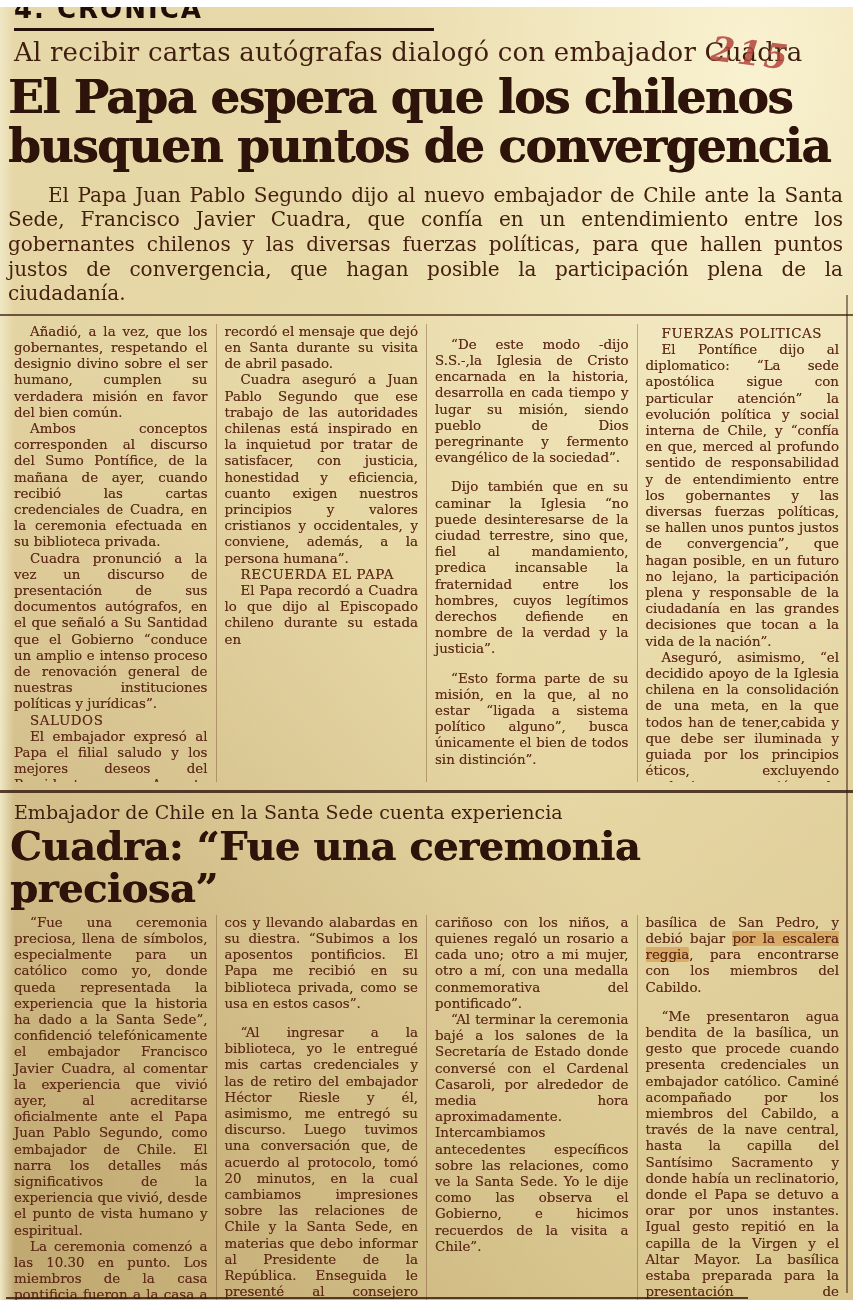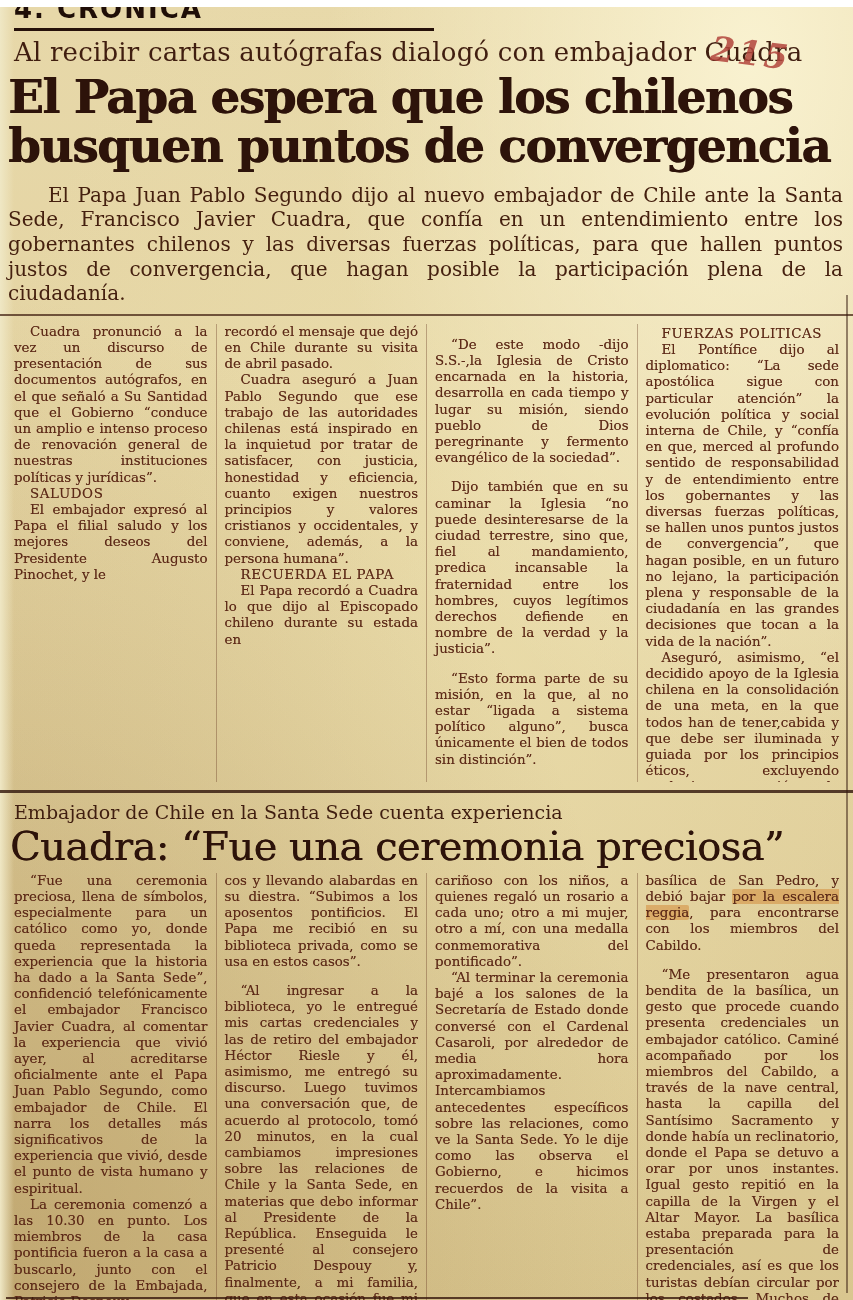--- a/index.html
+++ b/index.html
@@ -40,21 +40,21 @@
     line-height:16.2px;color:#5d2a18;text-shadow:0 0 .35px rgba(93,42,24,.6);}
   .col p.noindent{text-indent:0;}
   .col p.gap{margin-top:13px;}
   .subhead{margin:14px 0 10px;text-align:center;font-weight:normal;font-size:14.5px;
     letter-spacing:.6px;color:#45200f;text-indent:0;}
   .subhead.first{margin-top:2px;}
   
   .divider{border:none;border-top:3px solid rgba(48,20,10,.8);margin:8px 0 0;}
   .kicker2{padding:8px 12px 0 14px;font-size:19px;color:#401e10;}
   h2{margin:2px 8px 2px 10px;font-size:40px;line-height:1.05;letter-spacing:-.5px;
-    color:#2d130a;font-weight:normal;text-shadow:.5px 0 0 #2d130a;}
+    color:#2d130a;font-weight:bold;text-shadow:.5px 0 0 #2d130a;}
   .hl{background:rgba(208,118,30,.42);border-radius:2px;}
   .right-edge{position:absolute;right:5px;top:288px;bottom:14px;width:2px;
     background:rgba(52,24,12,.5);}
   .bottom-rule{position:absolute;left:6px;bottom:8px;width:742px;
     border-top:2px solid rgba(55,24,12,.8);}
 </style>
 </head>
 <body>
 
 <div class="page">
@@ -69,26 +69,28 @@
   </div>
 
   <h1>El Papa espera que los chilenos busquen puntos de convergencia</h1>
 
   <p class="lede">El Papa Juan Pablo Segundo dijo al nuevo embajador de Chile ante la Santa Sede, Francisco Javier Cuadra, que confía en un entendimiento entre los gobernantes chilenos y las diversas fuerzas políticas, para que hallen puntos justos de convergencia, que hagan posible la participación plena de la ciudadanía.</p>
 
   <hr class="rule-thin">
 
   <div class="cols art1">
     <div class="col">
+      <p>Añadió, a la vez, que los gobernantes, respetando el designio divino sobre el ser humano, cumplen su verdadera misión en favor del bien común.</p>
+      <p>Ambos conceptos corresponden al discurso del Sumo Pontífice, de la mañana de ayer, cuando recibió las cartas credenciales de Cuadra, en la ceremonia efectuada en su biblioteca privada.</p>
       <p>Cuadra pronunció a la vez un discurso de presentación de sus documentos autógrafos, en el que señaló a Su Santidad que el Gobierno “conduce un amplio e intenso proceso de renovación general de nuestras instituciones políticas y jurídicas”.</p>
       <p class="subhead">SALUDOS</p>
       <p>El embajador expresó al Papa el filial saludo y los mejores deseos del Presidente Augusto Pinochet, y le</p>
     </div>
     <div class="col">
-      <p class="noindent">recordó el mensaje que dejó en Chile durante su visita de abril pasado.</p>
+      <p class="noindent">recordó el mensaje que dejó en Santa durante su visita de abril pasado.</p>
       <p>Cuadra aseguró a Juan Pablo Segundo que ese trabajo de las autoridades chilenas está inspirado en la inquietud por tratar de satisfacer, con justicia, honestidad y eficiencia, cuanto exigen nuestros principios y valores cristianos y occidentales, y conviene, además, a la persona humana”.</p>
       <p class="subhead">RECUERDA EL PAPA</p>
       <p>El Papa recordó a Cuadra lo que dijo al Episcopado chileno durante su estada en</p>
     </div>
     <div class="col">
       <p class="gap">“De este modo -dijo S.S.-,la Iglesia de Cristo encarnada en la historia, desarrolla en cada tiempo y lugar su misión, siendo pueblo de Dios peregrinante y fermento evangélico de la sociedad”.</p>
       <p class="gap">Dijo también que en su caminar la Iglesia “no puede desinteresarse de la ciudad terrestre, sino que, fiel al mandamiento, predica incansable la fraternidad entre los hombres, cuyos legítimos derechos defiende en nombre de la verdad y la justicia”.</p>
       <p class="gap">“Esto forma parte de su misión, en la que, al no estar “ligada a sistema político alguno”, busca únicamente el bien de todos sin distinción”.</p>
     </div>
     <div class="col">

